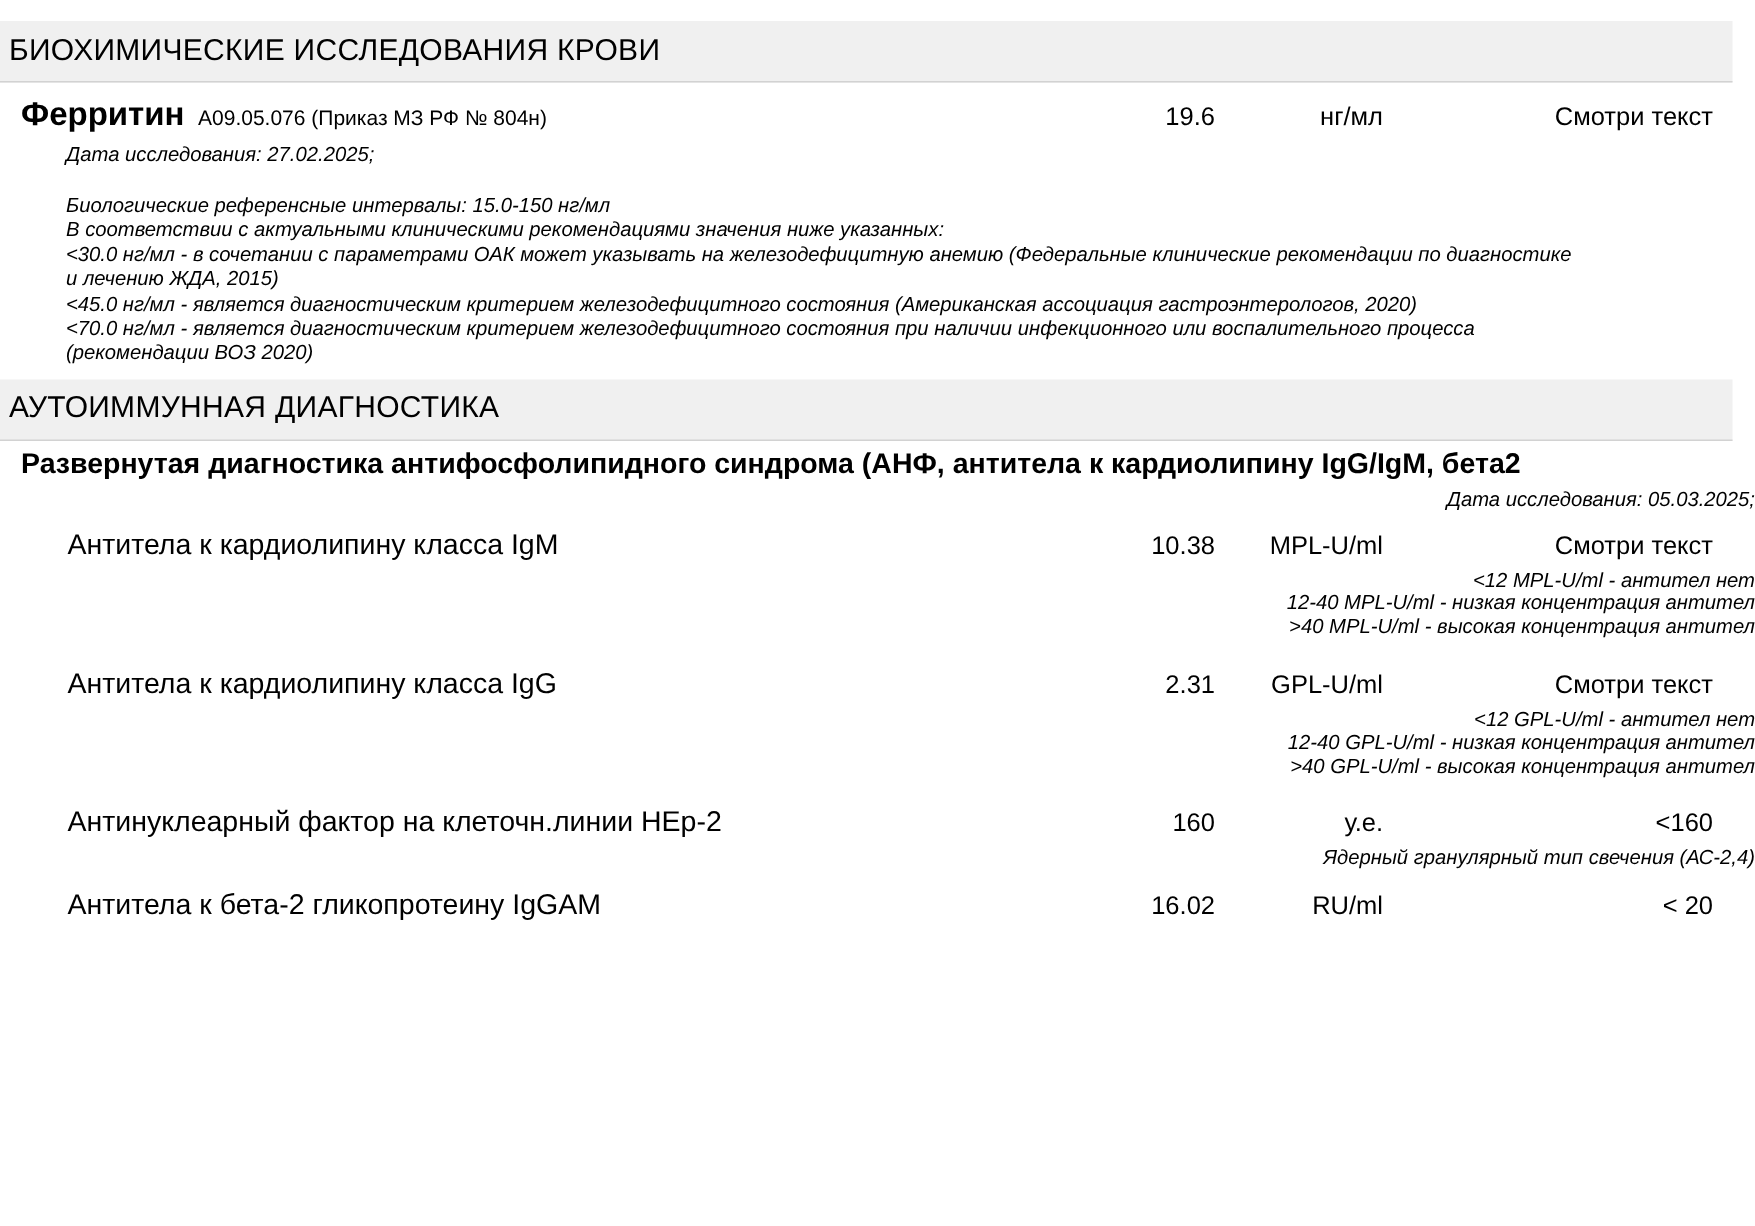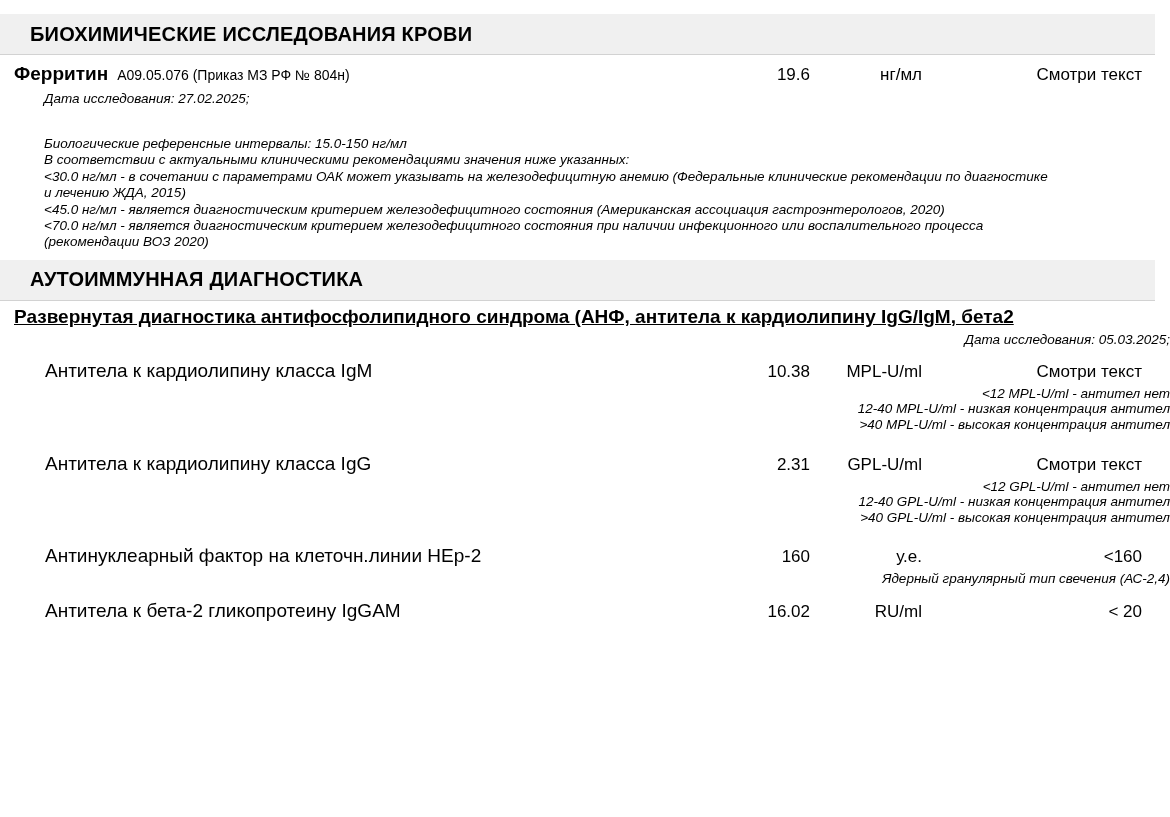--- a/index.html
+++ b/index.html
@@ -15,39 +15,39 @@
     color: #000000;
     -webkit-font-smoothing: antialiased;
   }
   .band {
     margin: 14px 15px 0 0;
     height: 40px;
     background: #f0f0f0;
     border-bottom: 1px solid #d2d2d2;
     display: flex;
     align-items: center;
-    padding-left: 30px;
+    padding-left: 6px;
     font-size: 20px;
-    font-weight: bold;
+    font-weight: normal;
     letter-spacing: 0.2px;
   }
   .row {
     display: grid;
     grid-template-columns: 1fr 190px 112px 220px;
     align-items: baseline;
     padding-left: 14px;
     padding-right: 28px;
   }
   .cell {
     text-align: right;
     font-size: 17px;
     white-space: nowrap;
   }
   .t-name-big {
-    font-size: 19px;
+    font-size: 22px;
     font-weight: bold;
   }
   .t-name-reg {
     font-size: 19px;
     font-weight: normal;
   }
   .t-code {
     font-size: 14px;
     font-weight: normal;
     margin-left: 9px;
@@ -76,28 +76,27 @@
     font-size: 13.5px;
     font-style: italic;
     line-height: 15.6px;
   }
   .panel-title {
     padding-left: 14px;
     font-size: 19px;
     font-weight: bold;
     line-height: 22px;
     margin-top: 5px;
-    text-decoration: underline;
   }
   .mt4  { margin-top: 4px; text-align: right; }
   .mt6  { margin-top: 20px; }
   .mt8  { margin-top: 8px; }
   .mt9  { margin-top: 9px; }
   .mt13 { margin-top: 13px; }
-  .mt15 { margin-top: 30px; }
+  .mt15 { margin-top: 19px; }
 </style>
 </head>
 <body>
 
 <div class="band">
   <span>БИОХИМИЧЕСКИЕ ИССЛЕДОВАНИЯ КРОВИ</span>
 </div>
 
 <div class="row mt8">
   <div>

